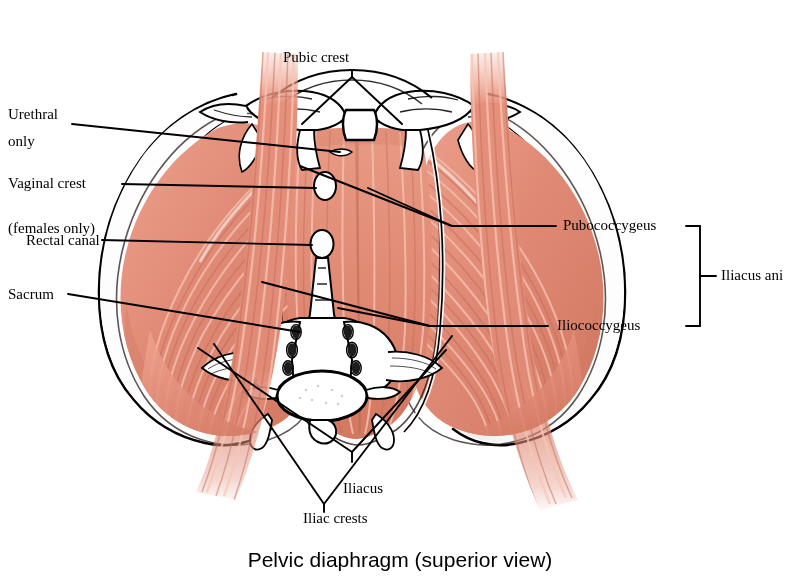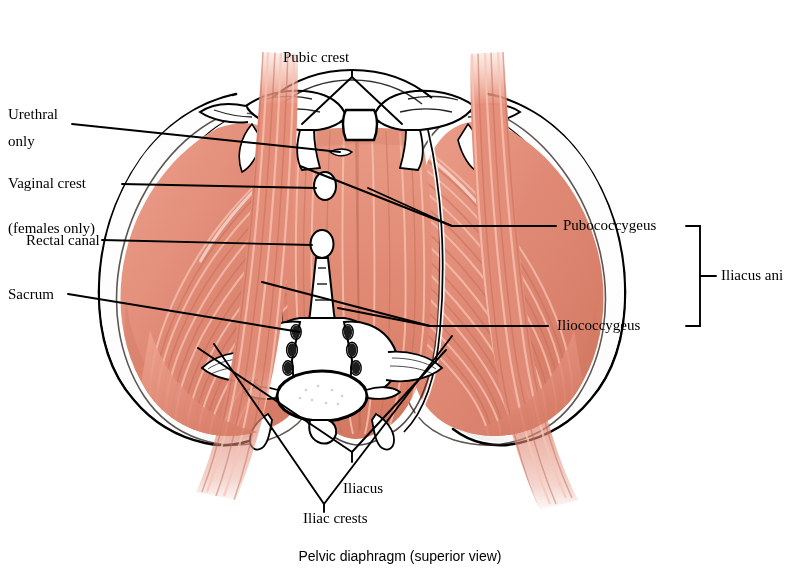--- a/index.html
+++ b/index.html
@@ -34,21 +34,21 @@
     white-space: pre;
   }
   .lbl.r { text-align: left; }
   #caption {
     position: absolute;
     left: 0;
     top: 548px;
     width: 800px;
     text-align: center;
     font-family: "Liberation Sans", sans-serif;
-    font-size: 14px;
+    font-size: 21px;
     color: #000000;
   }
 </style>
 </head>
 <body>
 
 <div id="figure">
 
   <svg id="art" viewBox="0 0 800 583" xmlns="http://www.w3.org/2000/svg">
     <defs>

